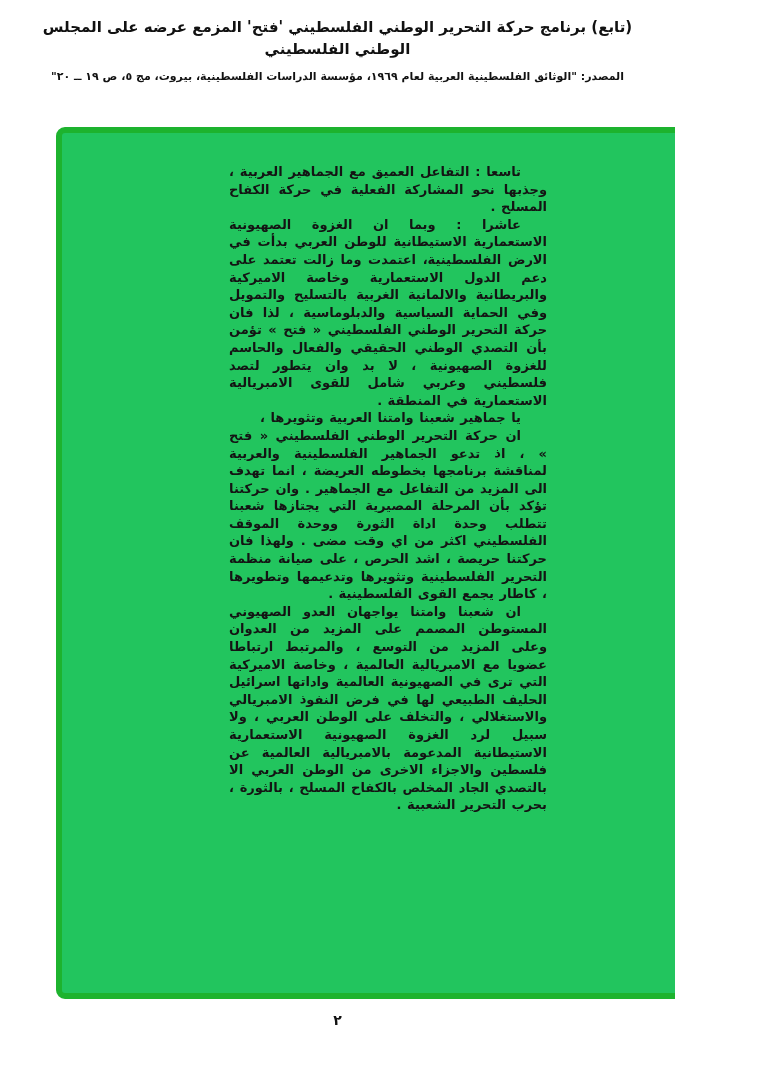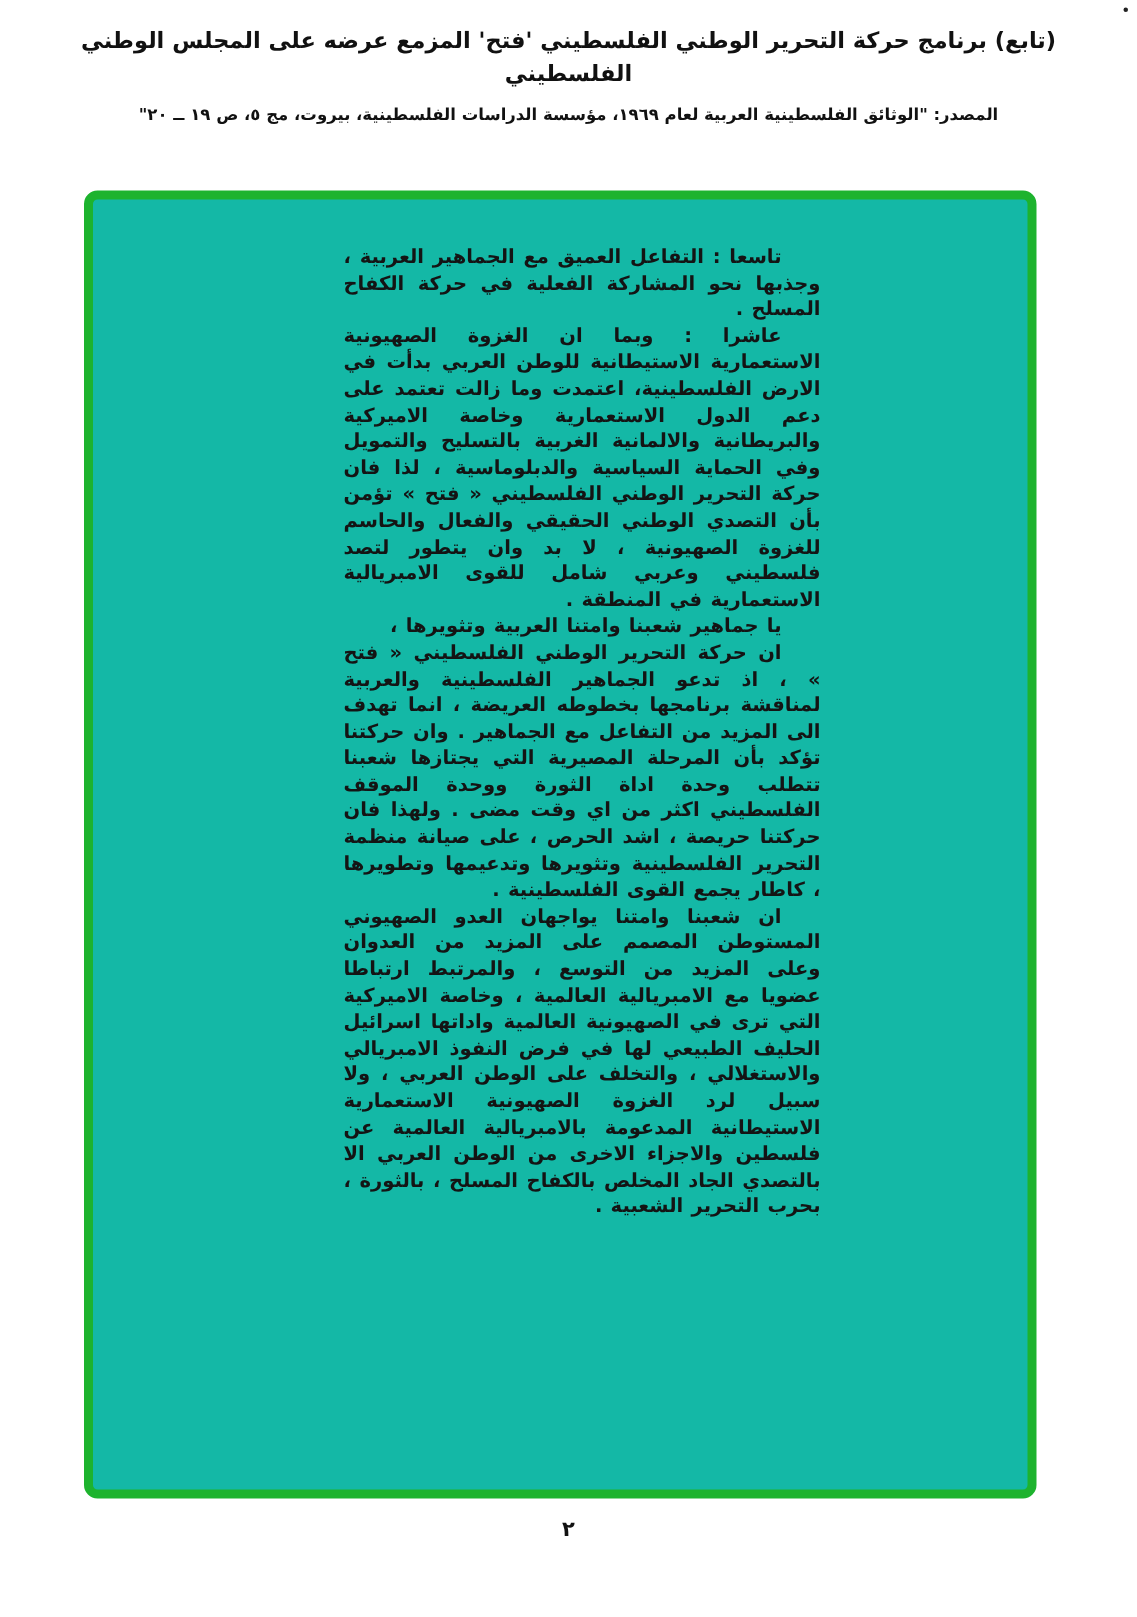--- a/index.html
+++ b/index.html
@@ -2,21 +2,21 @@
 <html lang="ar"><head>
 <meta charset="utf-8">
 <style>
   html, body {
     margin: 0;
     padding: 0;
     background: #ffffff;
   }
   .page {
     position: relative;
-    width: 758px;
+    width: 675px;
     height: 1078px;
     background: #ffffff;
     font-family: "DejaVu Sans", sans-serif;
     color: #111111;
     overflow: hidden;
     border-radius: 17px;
   }
   .artifact-dot {
     position: absolute;
     top: 5px;
@@ -48,21 +48,21 @@
     line-height: 15px;
   }
   .scan-frame {
     position: absolute;
     left: 56px;
     top: 127px;
     width: 623px;  
     height: 860px; 
     border: 6px solid #1db32e;
     border-radius: 9px;
-    background: #14b8a6;
+    background: #22c55e;
   }
   .document-text {
     position: absolute;
     top: 30px;
     right: 138px;
     width: 318px;
     direction: rtl;
     text-align: justify;
     font-size: 13px;
     font-weight: bold;

